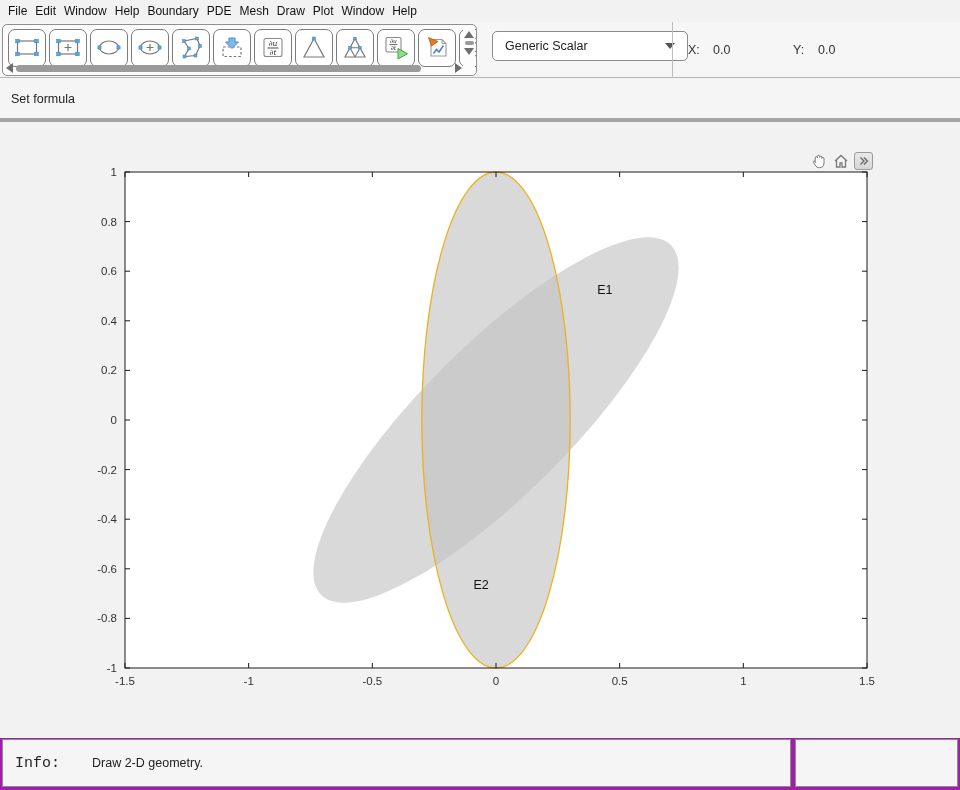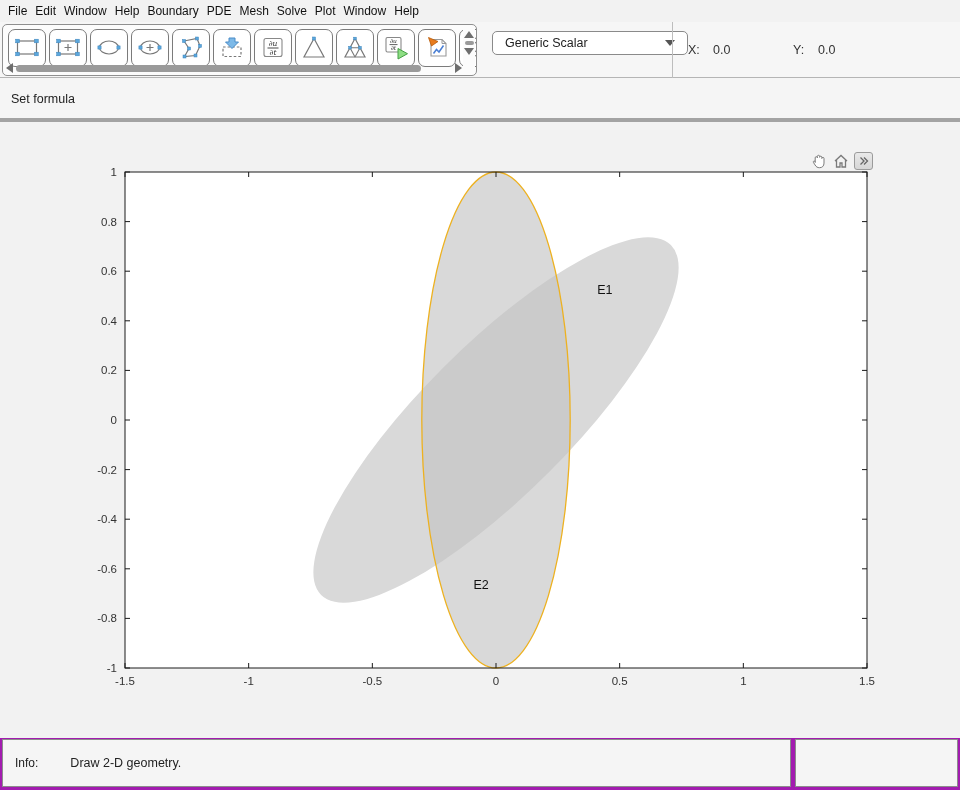--- a/index.html
+++ b/index.html
@@ -39,21 +39,21 @@
   .hscroll{position:absolute;left:3px;bottom:2px;width:456px;height:10px;
            display:flex;align-items:center;}
   .tri-left{width:0;height:0;border-top:5px solid transparent;border-bottom:5px solid transparent;
             border-right:7px solid #6e6e6e;cursor:pointer;}
   .tri-right{width:0;height:0;border-top:5px solid transparent;border-bottom:5px solid transparent;
             border-left:7px solid #6e6e6e;cursor:pointer;}
   .hs-track{flex:1;height:9px;margin:0 3px;position:relative;}
   .hs-thumb{position:absolute;left:0;top:1px;width:93%;height:7px;background:#9a9a9a;border-radius:4px;cursor:grab;}
 
   
-  .dropdown{position:absolute;left:492px;top:9px;width:196px;height:24px;background:#fff;
+  .dropdown{position:absolute;left:492px;top:9px;width:196px;height:30px;background:#fff;
             border:1px solid #8a8a8a;border-radius:5px;display:flex;align-items:center;
             padding:0 12px;cursor:pointer;gap:27px;}
   .dropdown .dd-label{flex:1;font-size:12.5px;color:#222;}
   .dd-caret{width:0;height:0;border-left:5px solid transparent;border-right:5px solid transparent;
             border-top:6px solid #555;}
 
   .header .vsep{position:absolute;left:672px;top:0;width:1px;height:56px;background:#bdbdbd;}
   .coords span{position:absolute;top:21px;font-size:12.5px;color:#333;}
   .cx-l{left:688px;} .cx-v{left:713px;} .cy-l{left:793px;} .cy-v{left:818px;}
 
@@ -73,39 +73,39 @@
 
   .plot-nav{position:absolute;left:810px;top:30px;display:flex;align-items:center;gap:4px;}
   .nav-ico{width:18px;height:18px;cursor:pointer;}
   .nav-btn{width:19px;height:18px;background:linear-gradient(#e9e9e9,#d6d6d6);
            border:1px solid #9b9b9b;border-radius:3px;display:flex;align-items:center;
            justify-content:center;cursor:pointer;}
 
   
   .status-left{position:absolute;left:2px;top:739px;width:789px;height:48px;background:#f5f5f5;
                border:1px solid #8c8c8c;display:flex;align-items:center;padding-left:12px;}
-  .status-left .lbl{font-size:12px;color:#222;}
+  .status-left .lbl{font-size:15px;color:#222;font-family:Liberation Mono, monospace;}
   .status-left .msg{font-size:12.5px;color:#222;margin-left:32px;}
   .status-right{position:absolute;left:795px;top:739px;width:163px;height:48px;background:#f5f5f5;
                border:1px solid #8c8c8c;}
 </style>
 </head>
 <body>
 
 <div class="app">
 
   <div class="menubar">
     <span>File</span>
     <span>Edit</span>
     <span>Window</span>
     <span>Help</span>
     <span>Boundary</span>
     <span>PDE</span>
     <span>Mesh</span>
-    <span>Solve</span>
+    <span>Draw</span>
     <span>Plot</span>
     <span>Window</span>
     <span>Help</span>
   </div>
 
   <div class="header">
     <div class="tb-panel">
       <div class="tb-icons">
 
         <button class="tb-btn">

